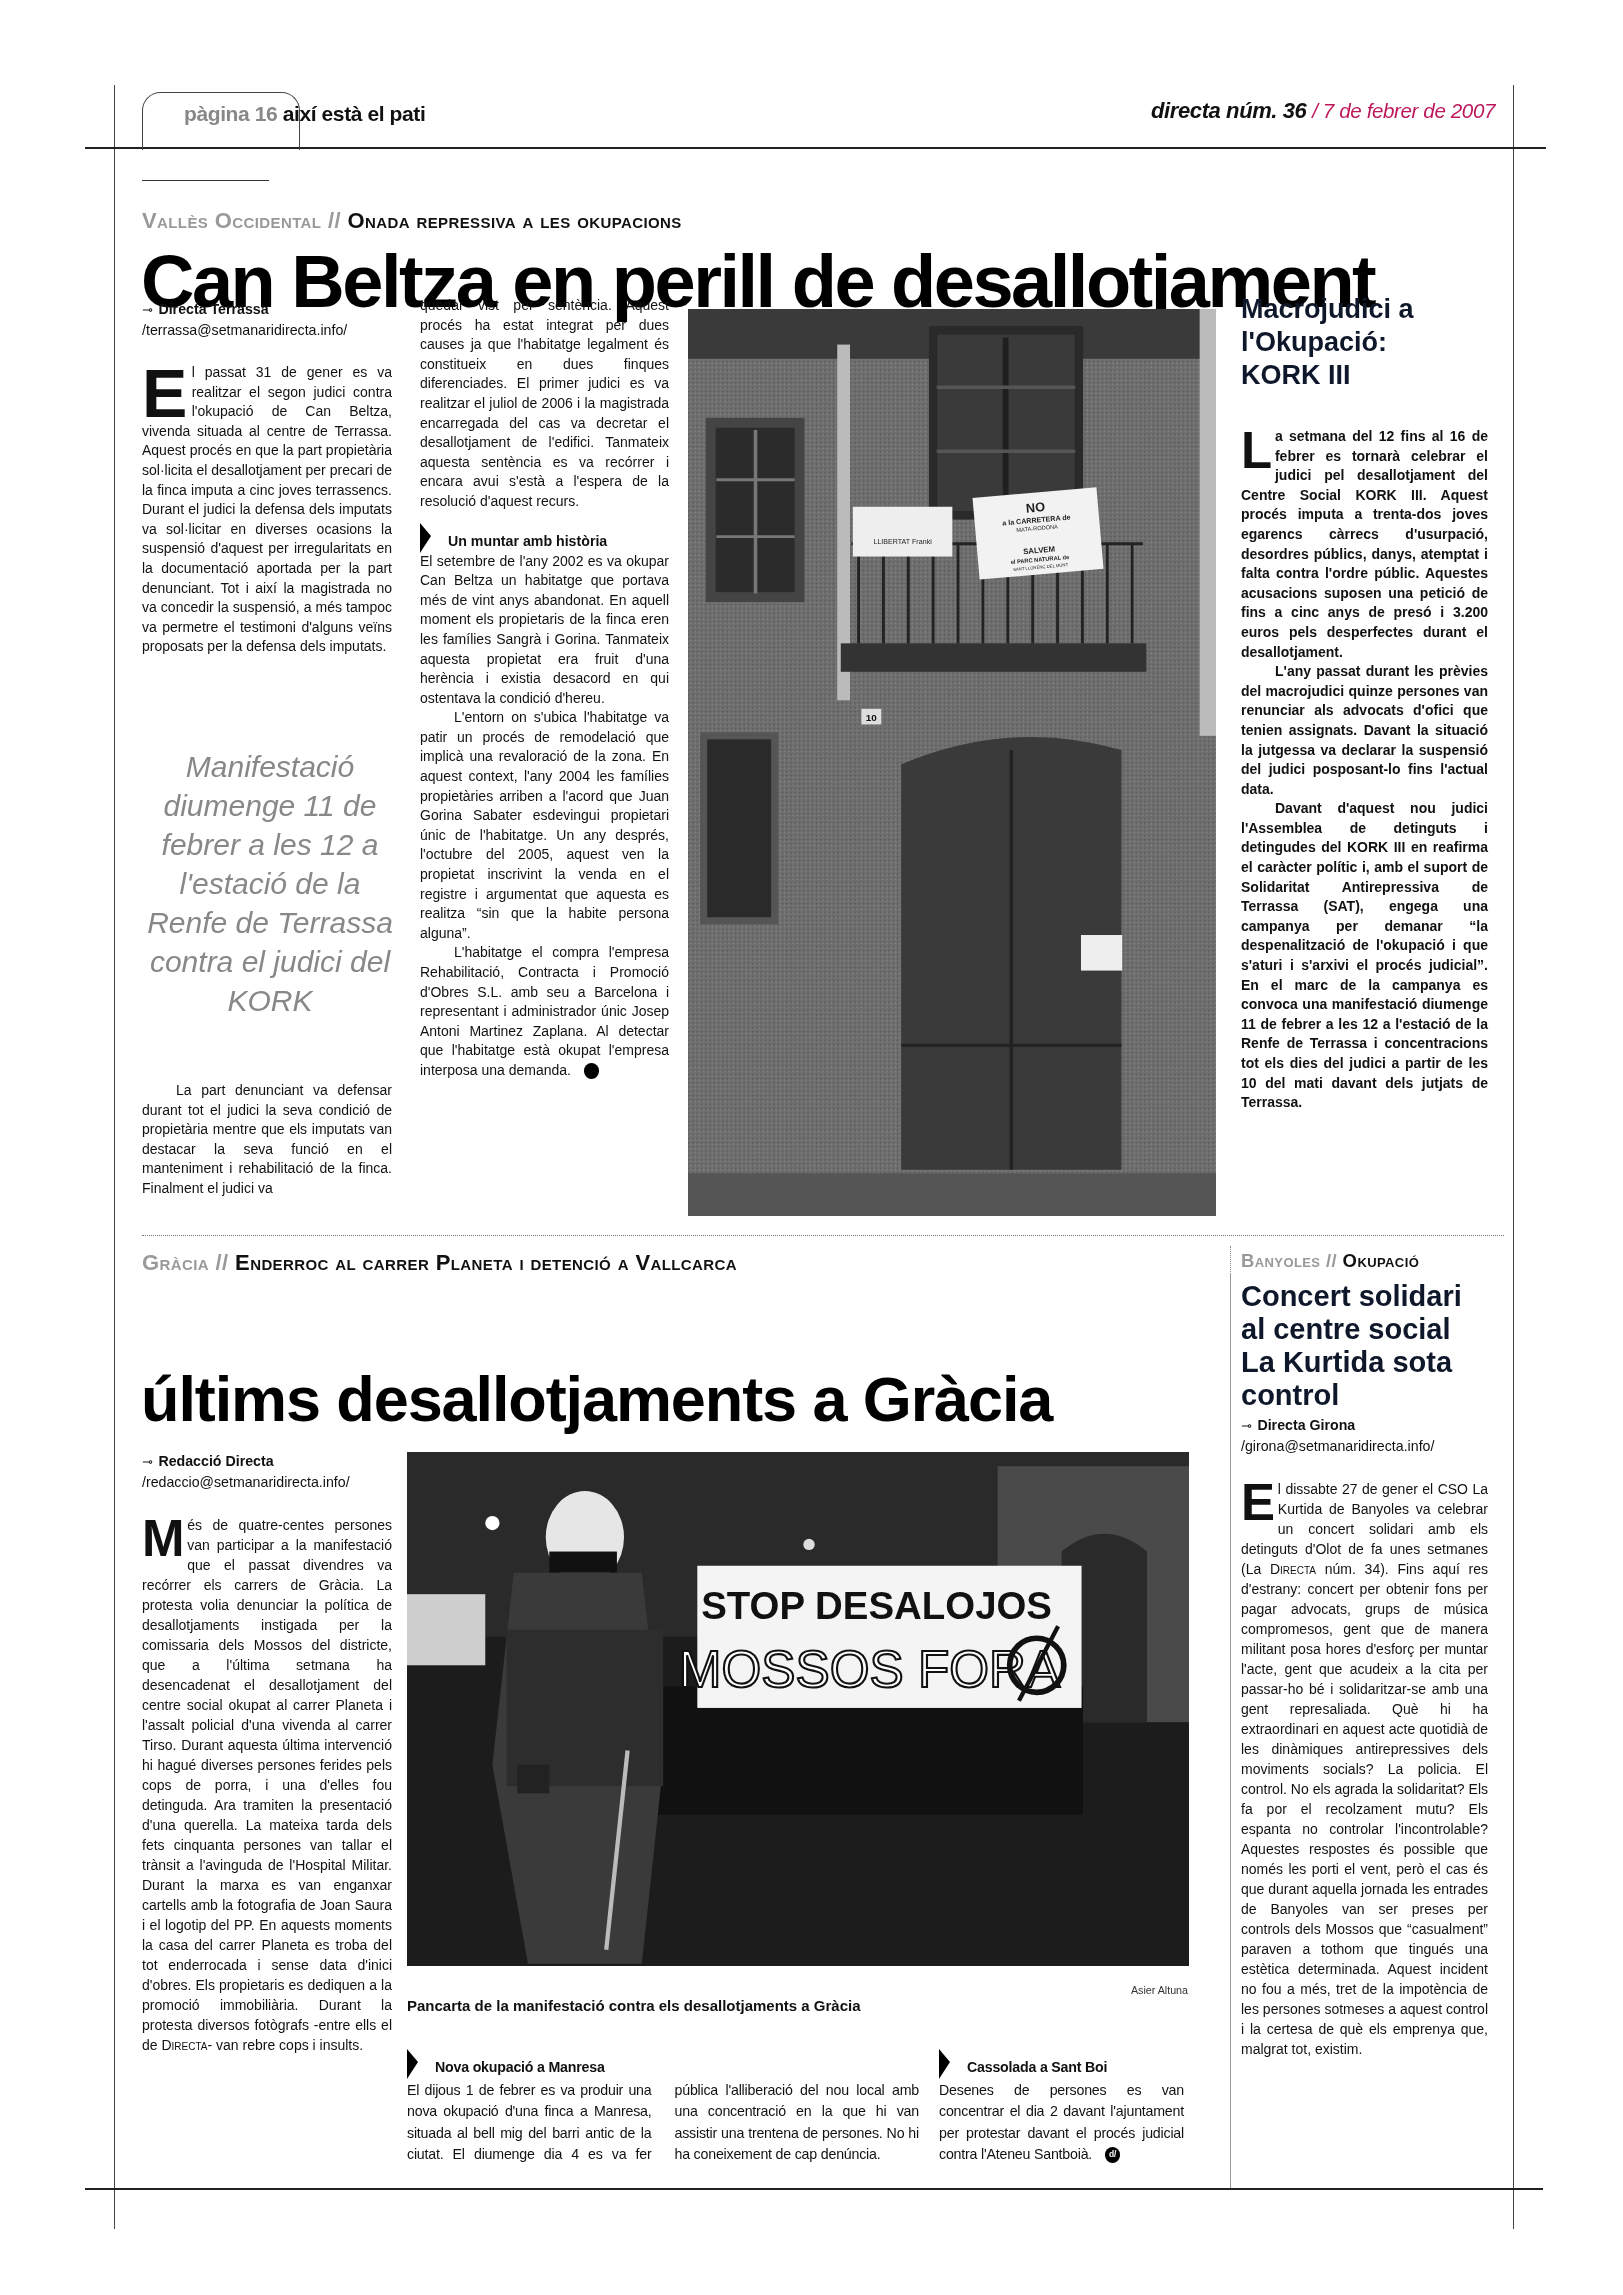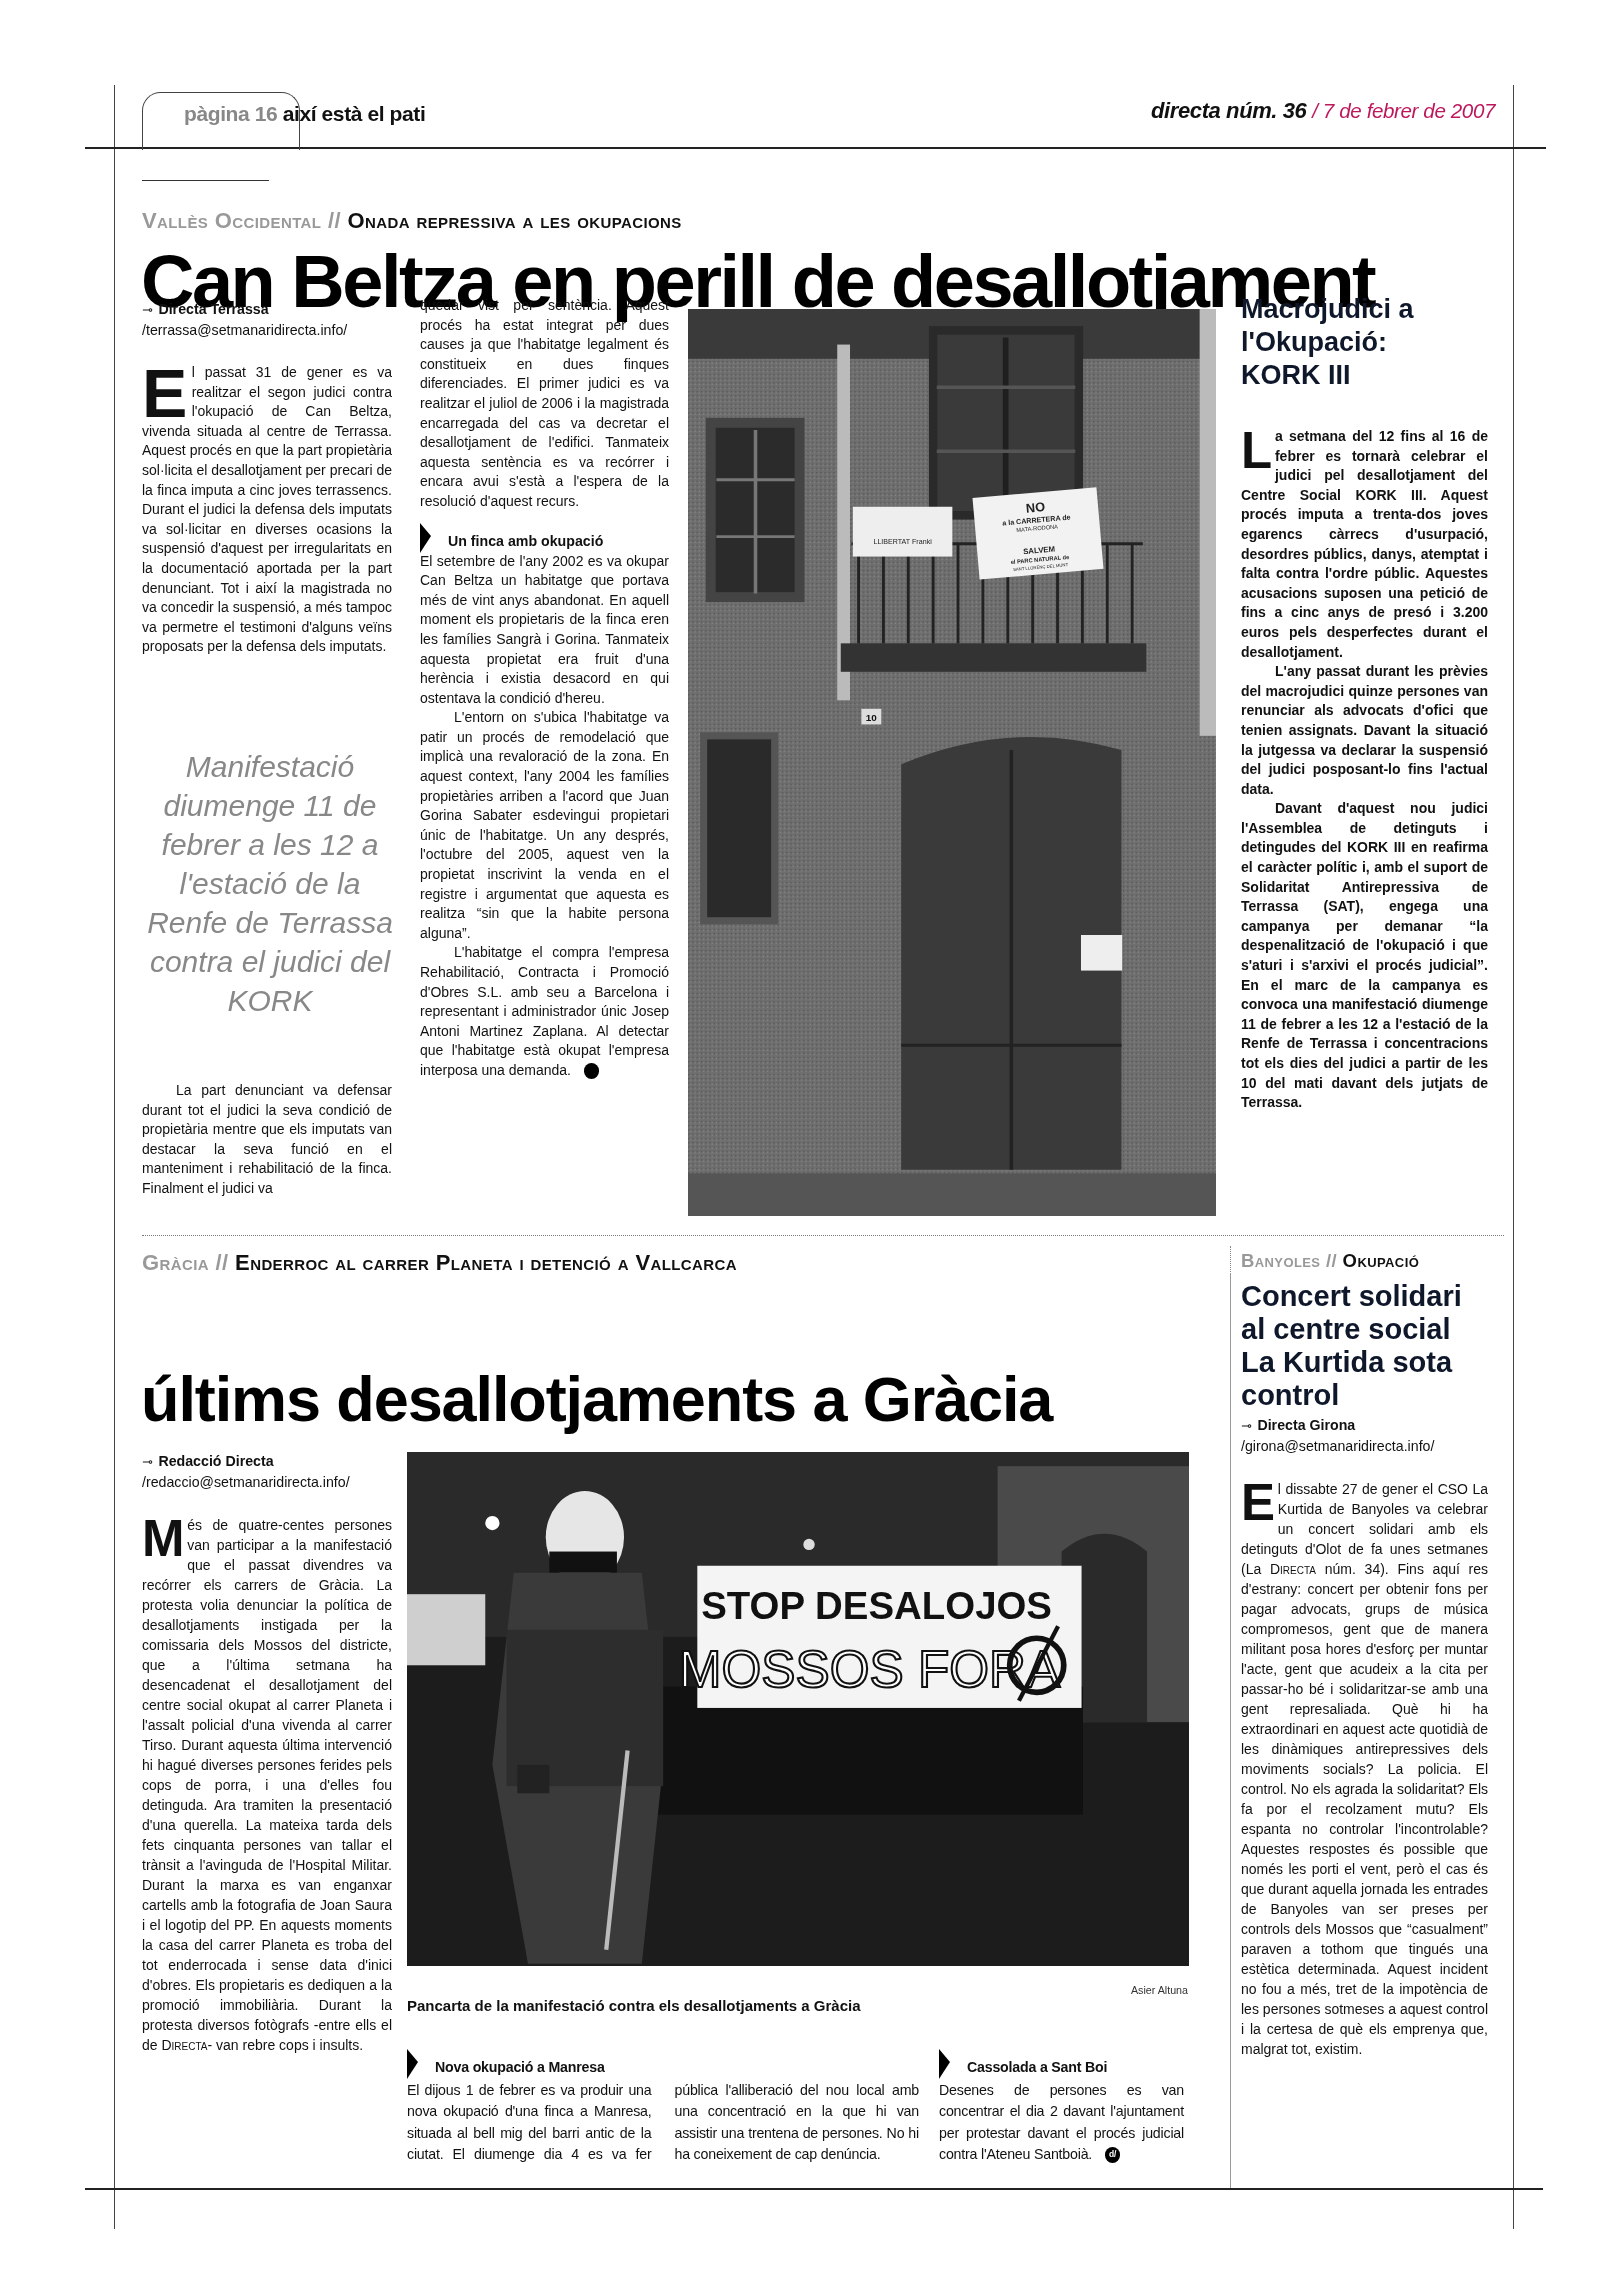--- a/index.html
+++ b/index.html
@@ -99,21 +99,21 @@
 </div>
 
 <div class="pullquote">Manifestació diumenge 11 de febrer a les 12 a l'estació de la Renfe de Terrassa contra el judici del KORK</div>
 
 <div class="col" style="left:142px; top:1081px; width:250px;">
   <p class="ind">La part denunciant va defensar durant tot el judici la seva condició de propietària mentre que els imputats van destacar la seva funció en el manteniment i rehabilitació de la finca. Finalment el judici va</p>
 </div>
 
 <div class="col" style="left:420px; top:296px; width:249px;">
   <p>quedar vist per sentència. Aquest procés ha estat integrat per dues causes ja que l'habitatge legalment és constitueix en dues finques diferenciades. El primer judici es va realitzar el juliol de 2006 i la magistrada encarregada del cas va decretar el desallotjament de l'edifici. Tanmateix aquesta sentència es va recórrer i encara avui s'està a l'espera de la resolució d'aquest recurs.</p>
-  <div class="subhead"><span class="tri-icon"></span><span>Un finca amb okupació</span></div>
+  <div class="subhead"><span class="tri-icon"></span><span>Un muntar amb història</span></div>
   <p>El setembre de l'any 2002 es va okupar Can Beltza un habitatge que portava més de vint anys abandonat. En aquell moment els propietaris de la finca eren les famílies Sangrà i Gorina. Tanmateix aquesta propietat era fruit d'una herència i existia desacord en qui ostentava la condició d'hereu.</p>
   <p class="ind">L'entorn on s'ubica l'habitatge va patir un procés de remodelació que implicà una revaloració de la zona. En aquest context, l'any 2004 les famílies propietàries arriben a l'acord que Juan Gorina Sabater esdevingui propietari únic de l'habitatge. Un any després, l'octubre del 2005, aquest ven la propietat inscrivint la venda en el registre i argumentat que aquesta es realitza “sin que la habite persona alguna”.</p>
   <p class="ind"><span>L'habitatge el compra l'empresa Rehabilitació, Contracta i Promoció d'Obres S.L. amb seu a Barcelona i representant i administrador únic Josep Antoni Martinez Zaplana. Al detectar que l'habitatge està okupat l'empresa interposa una demanda.</span><span class="dl-icon">d/</span></p>
 </div>
 
 <div class="photo" style="left:688px; top:309px; width:528px; height:907px;">
   <svg viewBox="0 0 743 1275" preserveAspectRatio="none">
     <defs>
       <pattern id="grain" width="6" height="6" patternUnits="userSpaceOnUse">
         <rect width="6" height="6" fill="#6e6e6e"></rect>

